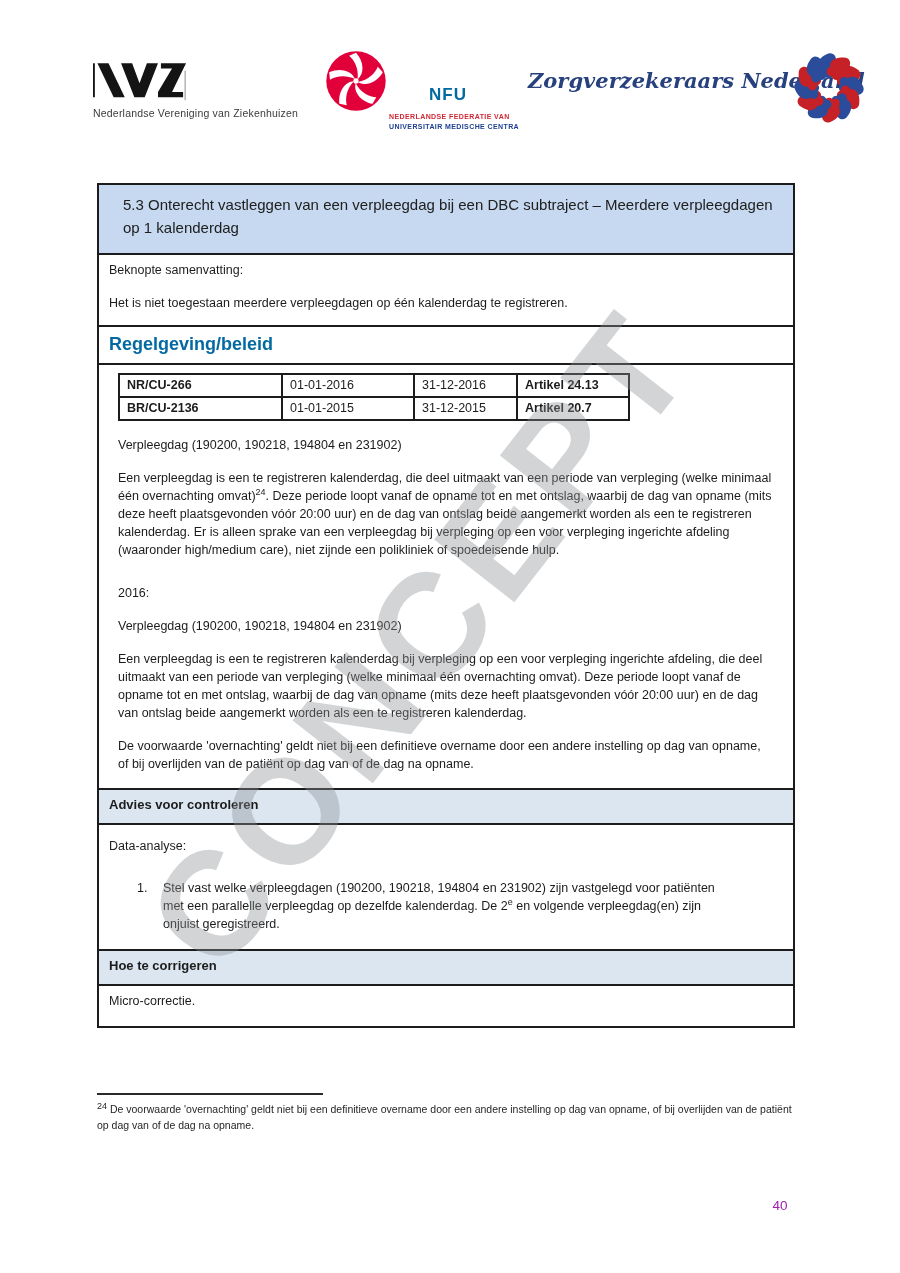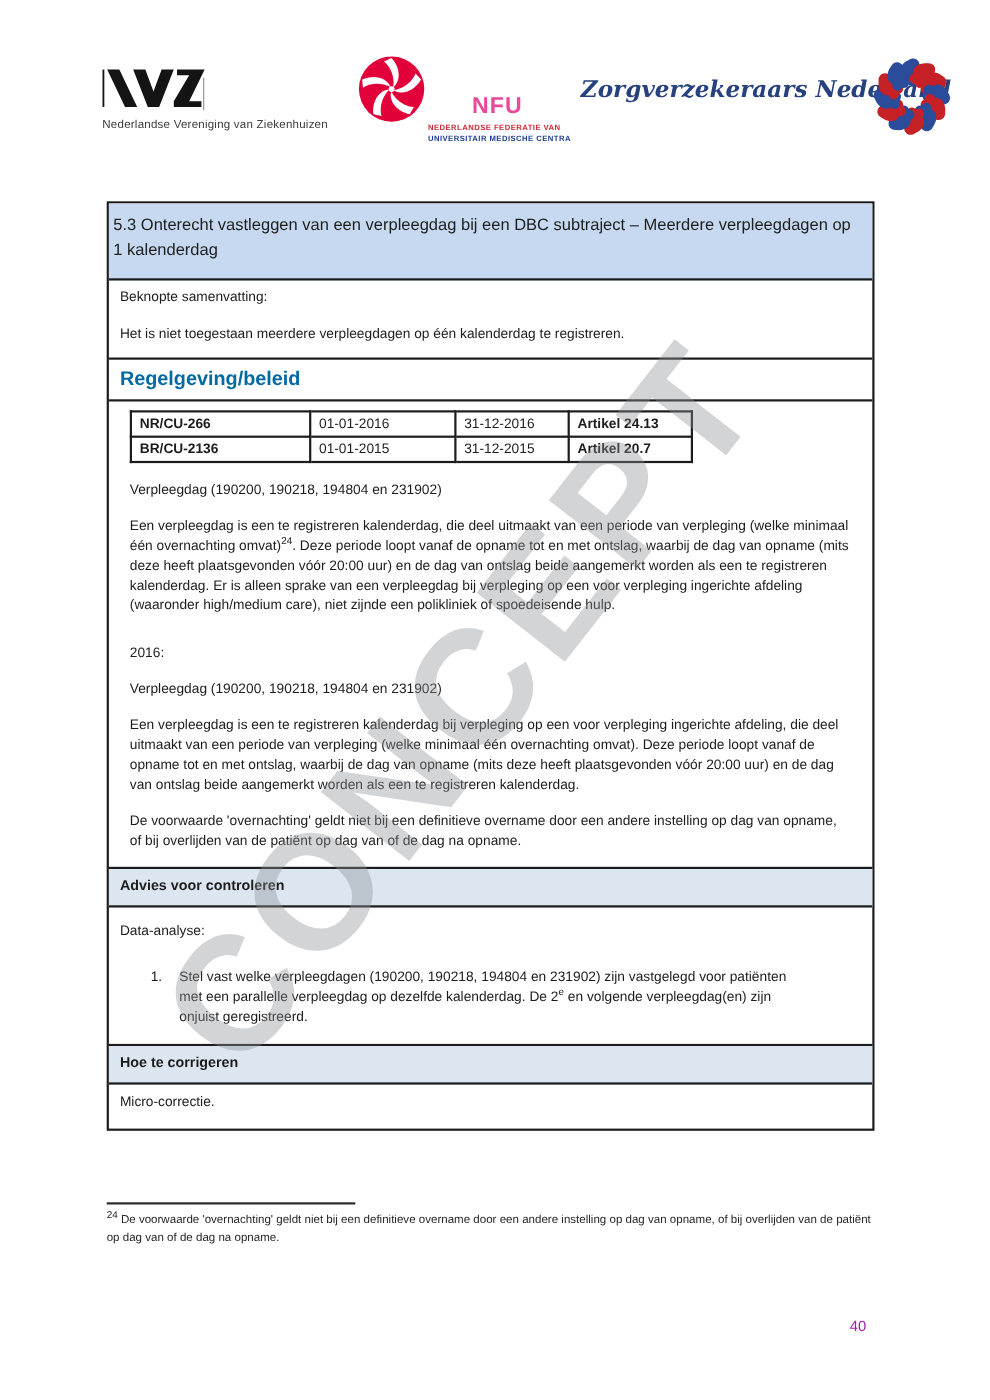--- a/index.html
+++ b/index.html
@@ -9,21 +9,21 @@
     font-family:"Liberation Sans", sans-serif; color:#1c1c1c;
   }
 
   
   .nvz { position:absolute; left:93px; top:55px; width:200px; }
   .nvz svg { display:block; }
   .nvz-tagline { margin-top:0; font-size:10.5px; color:#3b3b3b; letter-spacing:0.2px; white-space:nowrap; }
 
   .nfu { position:absolute; left:325px; top:47px; width:210px; height:90px; }
   .nfu svg { position:absolute; left:0; top:2px; }
-  .nfu-abbr { position:absolute; left:104px; top:38px; font-size:21px; font-weight:bold; color:#ec4899; letter-spacing:1px; }
+  .nfu-abbr { position:absolute; left:104px; top:38px; font-size:17px; font-weight:bold; color:#0369a1; letter-spacing:1px; }
   .nfu-line1 { position:absolute; left:64px; top:66px; font-size:7px; font-weight:bold; color:#cf2a36; letter-spacing:0.4px; white-space:nowrap; }
   .nfu-line2 { position:absolute; left:64px; top:76px; font-size:7px; font-weight:bold; color:#1d3e8f; letter-spacing:0.4px; white-space:nowrap; }
 
   .zn-name {
     position:absolute; left:528px; top:68px; width:260px;
     font-family:"DejaVu Serif", serif; font-style:italic; font-weight:bold;
     font-size:21px; color:#27417e; white-space:nowrap;
   }
   .zn-burst { position:absolute; left:789px; top:46px; }
 
@@ -35,21 +35,21 @@
     color:#8a8f94; opacity:0.38; white-space:nowrap;
     z-index:40; pointer-events:none;
   }
 
   
   .doc {
     position:absolute; left:97px; top:183px; width:698px;
     border:2px solid #1c1c1c; background:#ffffff;
   }
   .doc-title {
-    background:#c6d9f0; padding:8px 12px 13px 4px;
+    background:#c6d9f0; padding:8px 12px 13px 24px;
     font-size:15px; line-height:1.55; color:#202020;
     border-bottom:2px solid #1c1c1c;
   }
   .doc-summary { padding:8px 10px 15px; font-size:12.5px; border-bottom:2px solid #1c1c1c; }
   .doc-summary p:first-child { margin-bottom:19px; }
   .doc-reg {
     padding:7px 10px 8px; font-size:18px; font-weight:bold; color:#0369a1;
     border-bottom:2px solid #1c1c1c;
   }
   .doc-main { padding:8px 19px 14px; font-size:12.5px; line-height:1.45; border-bottom:2px solid #1c1c1c; }

